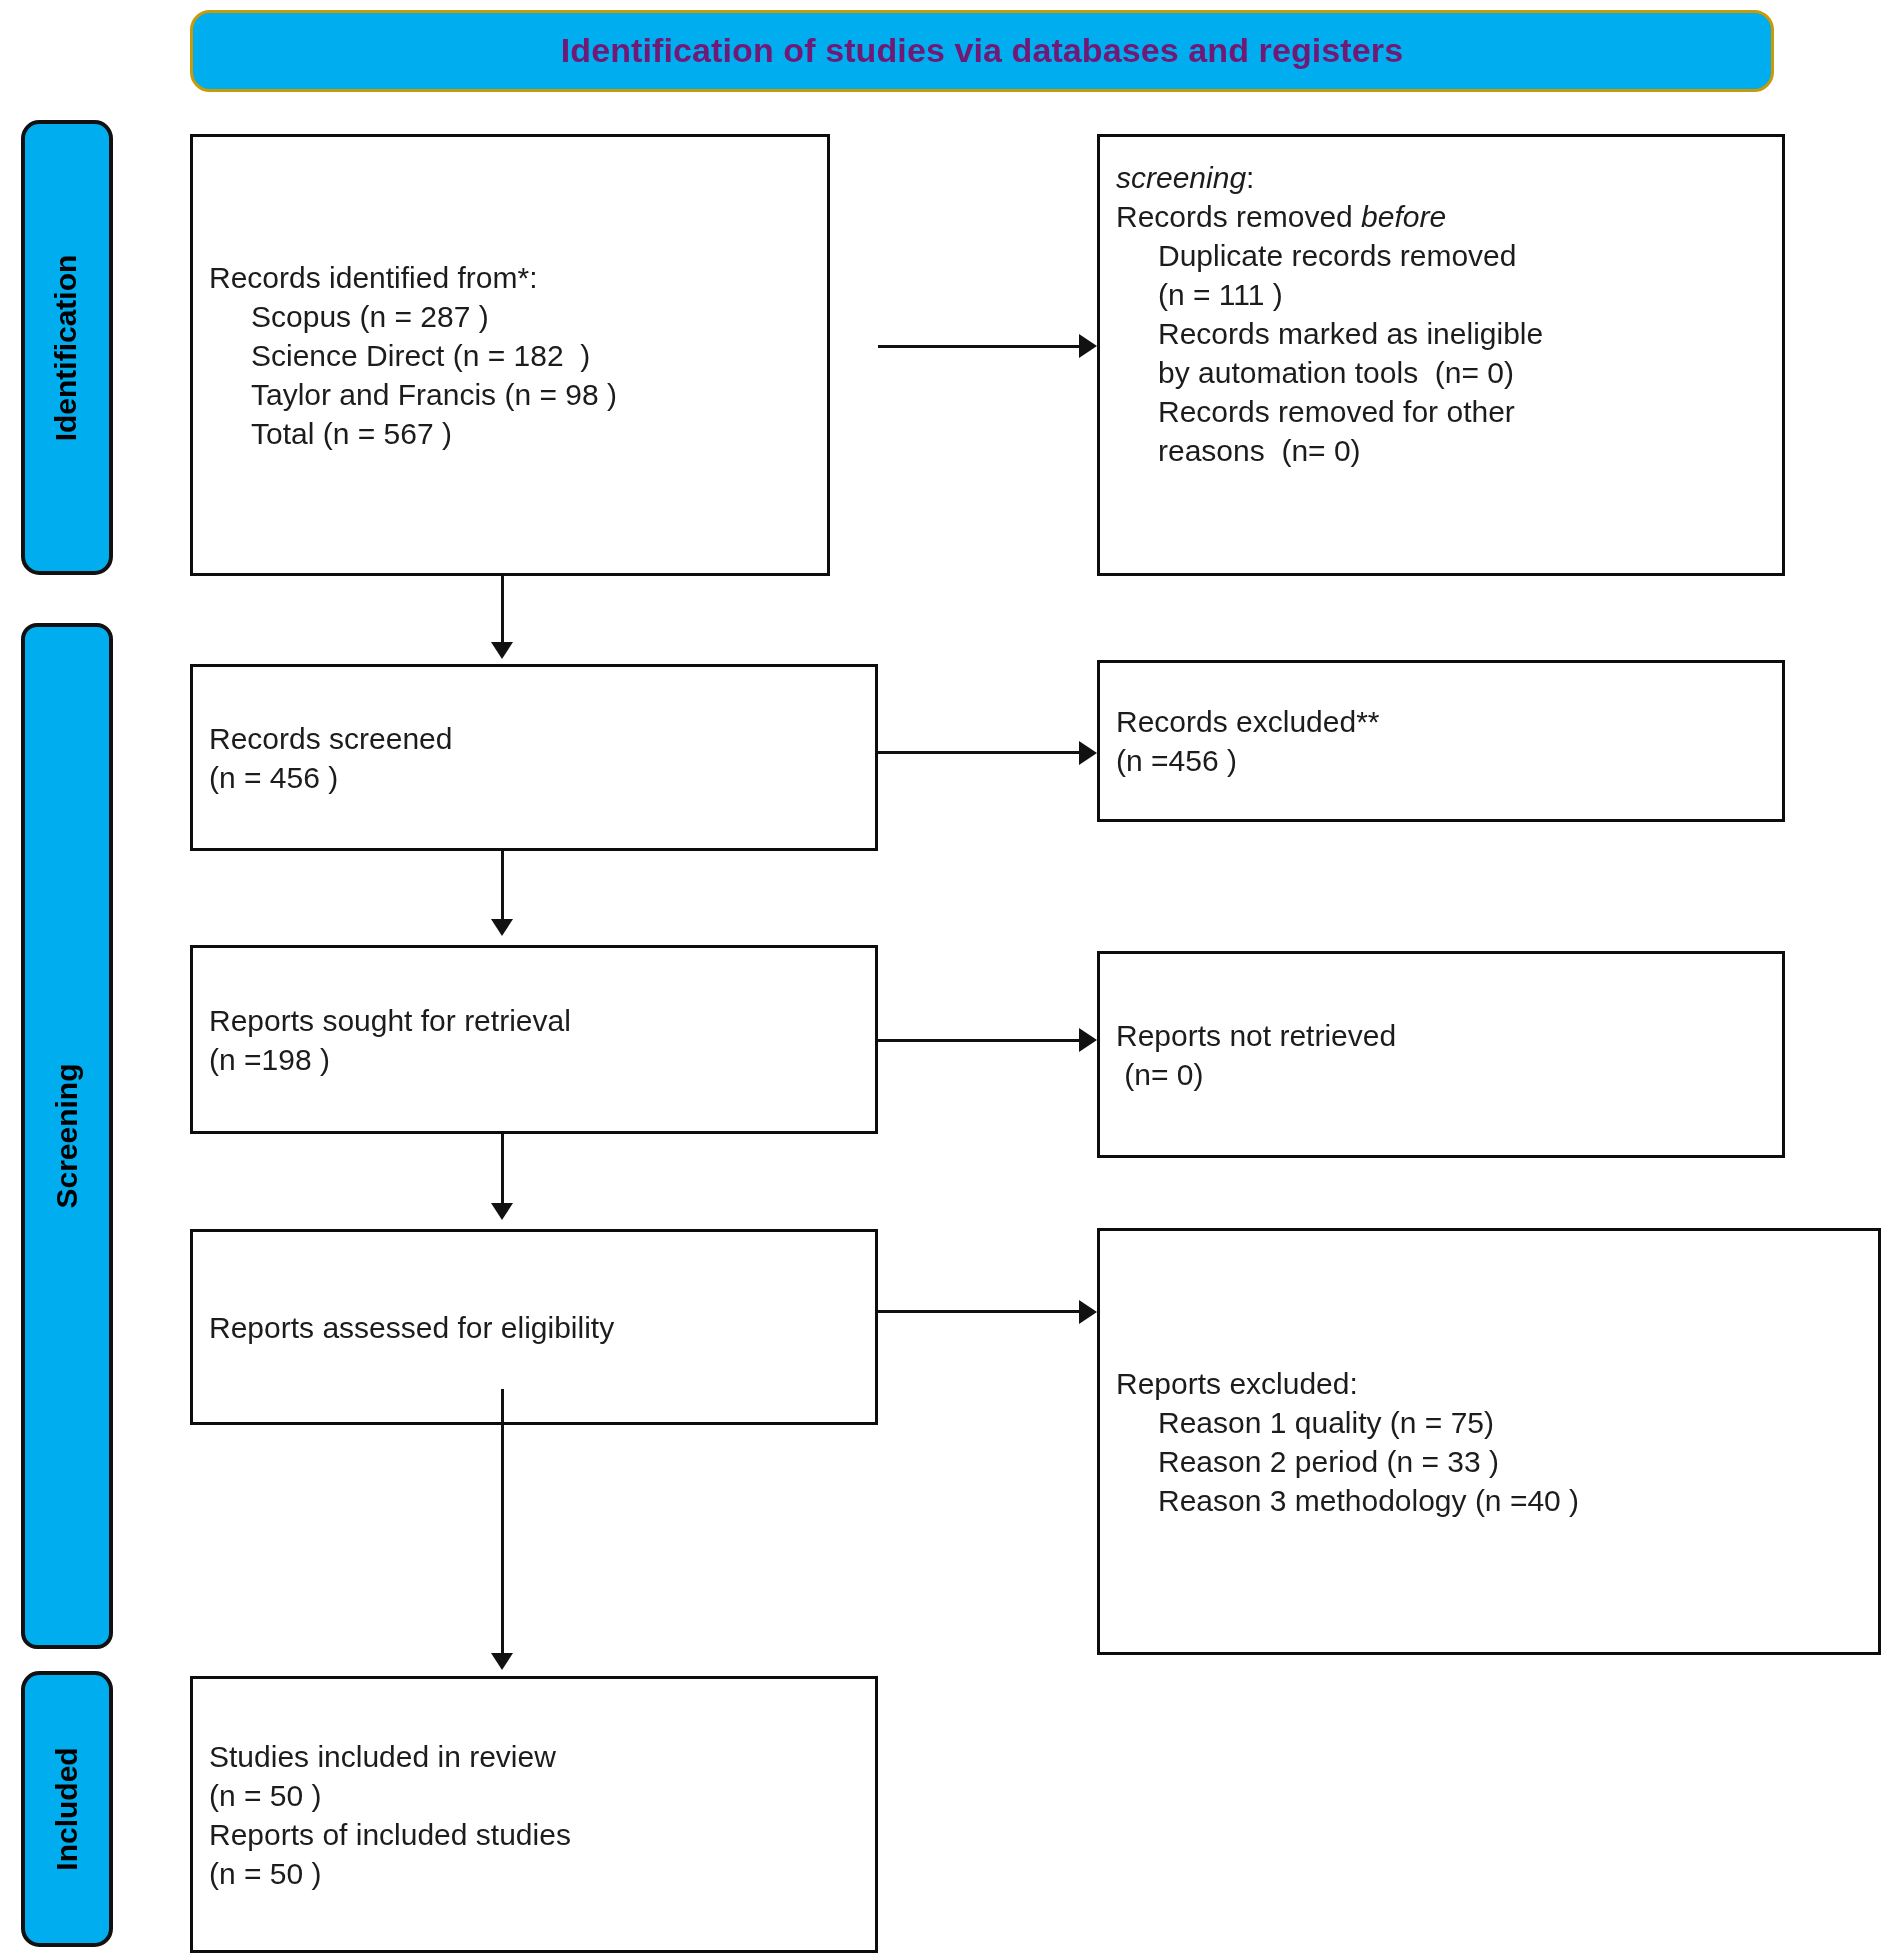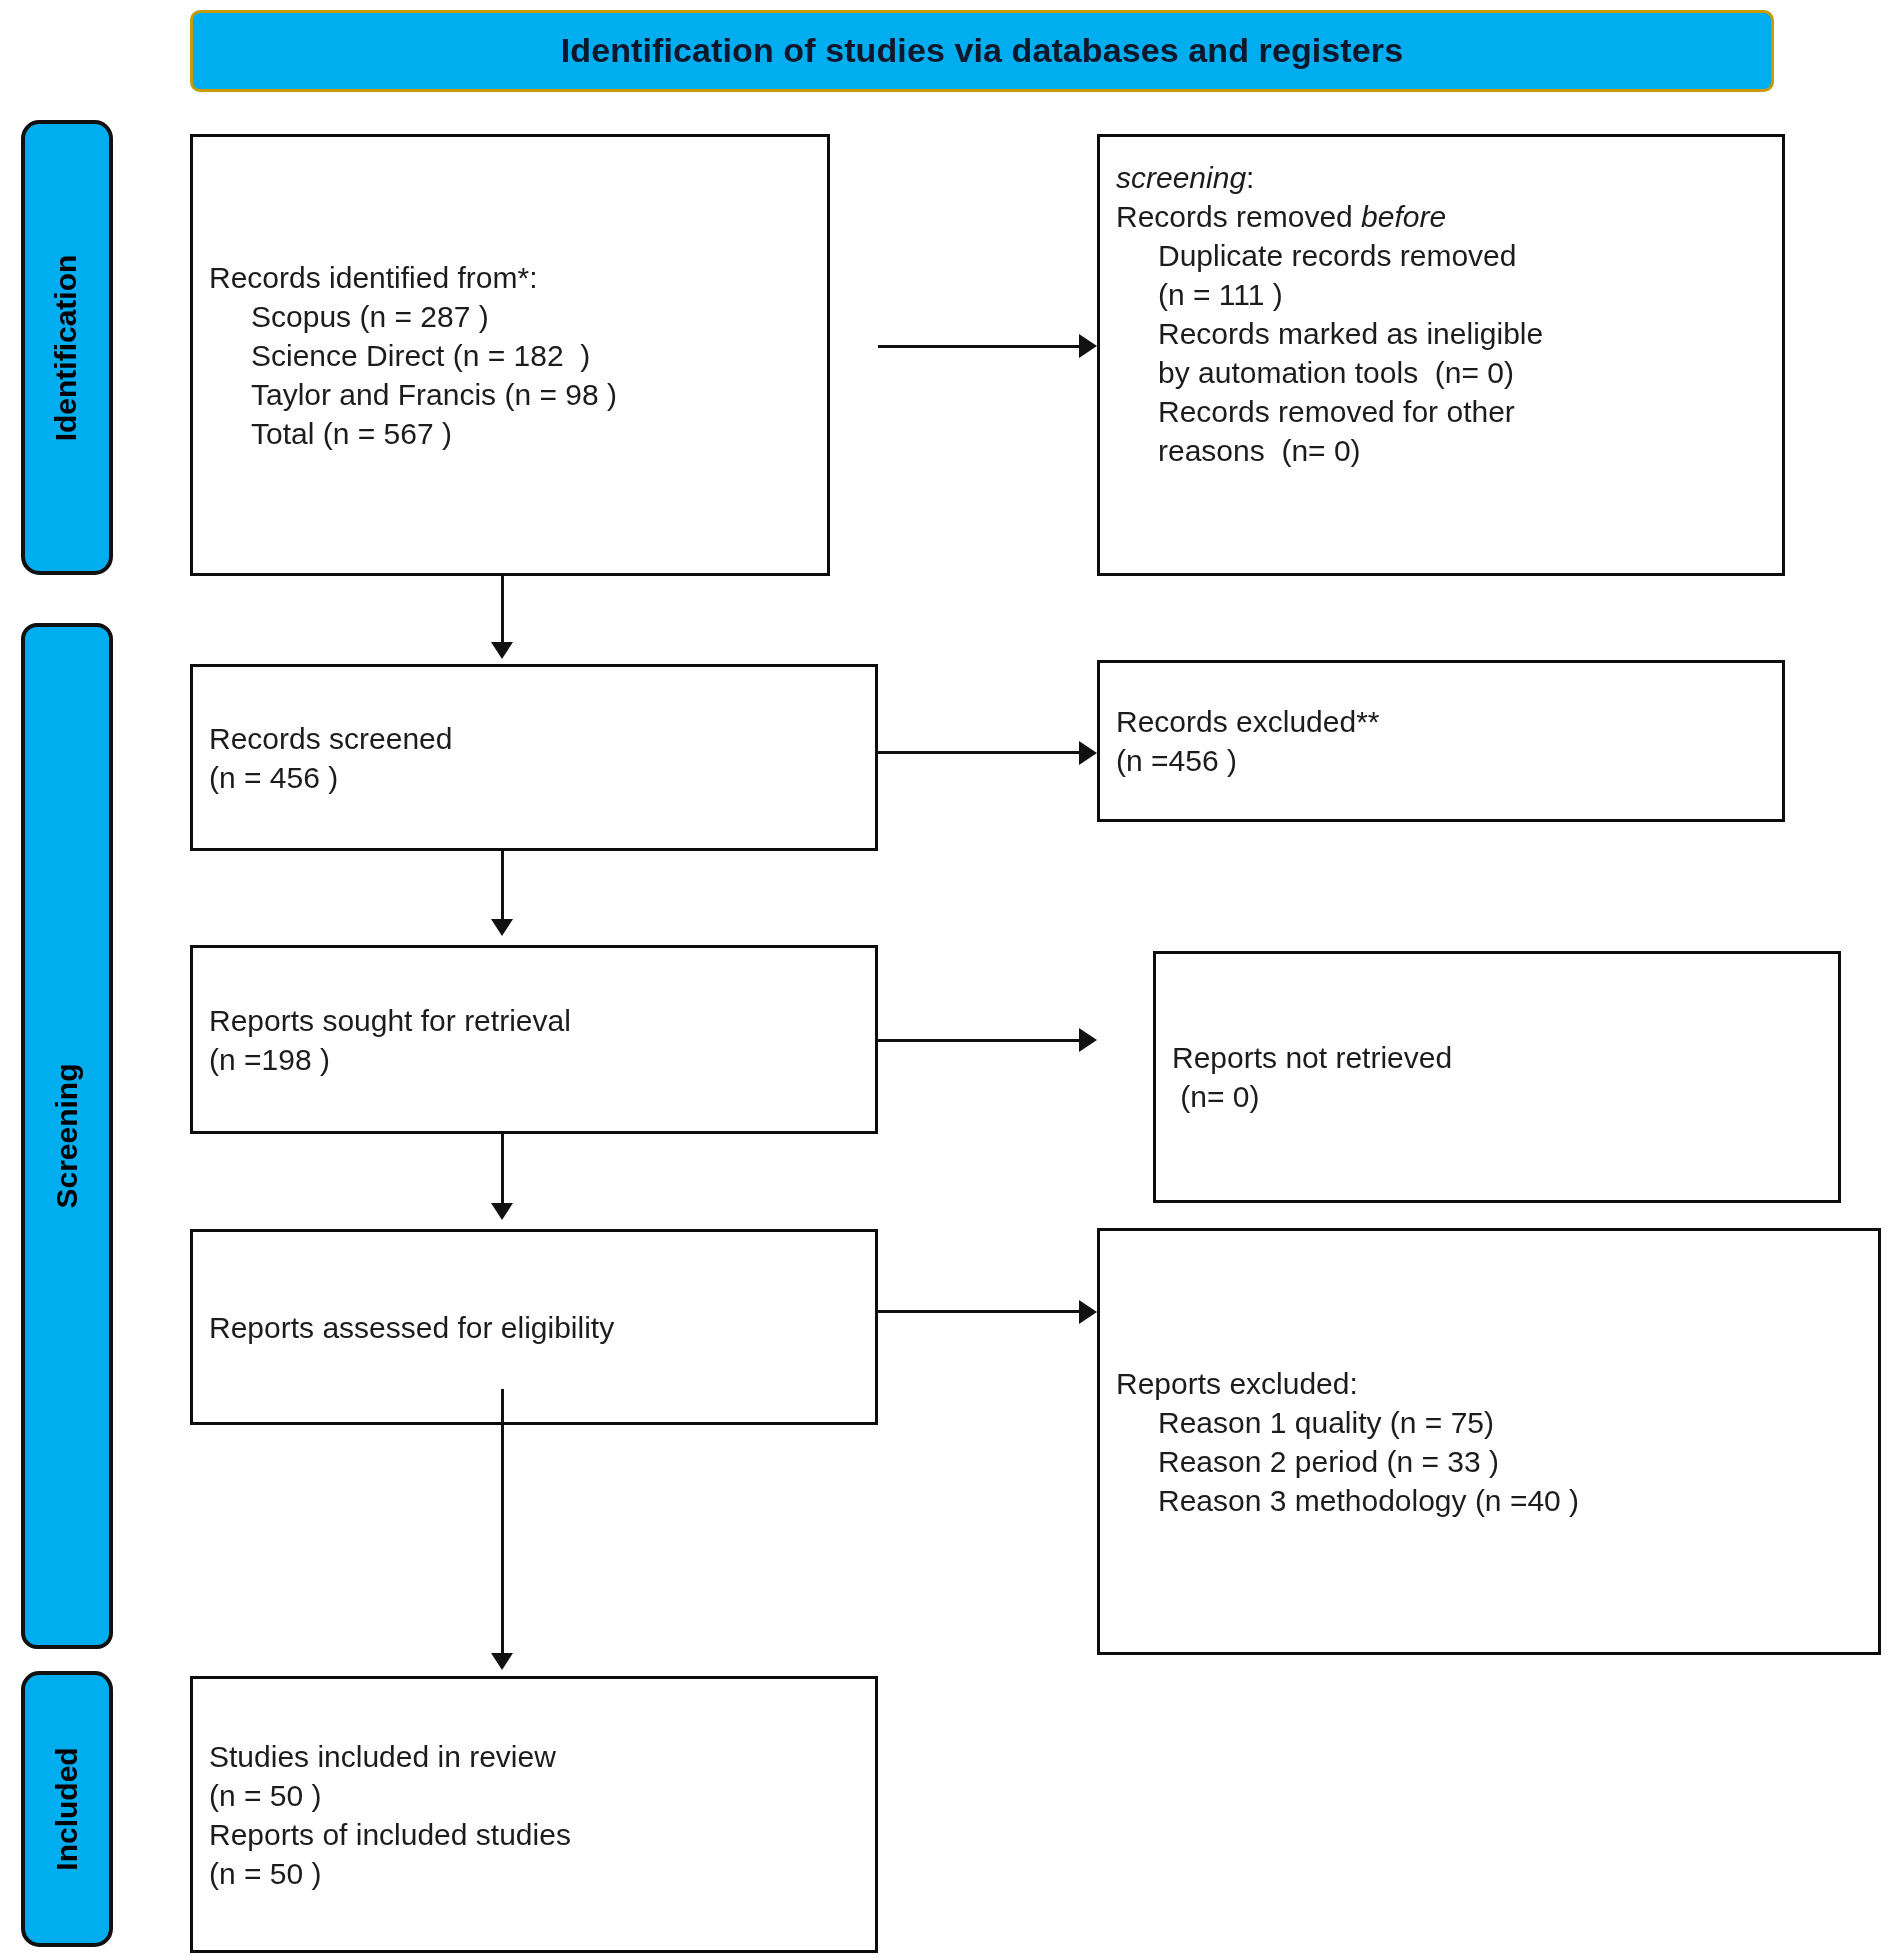--- a/index.html
+++ b/index.html
@@ -9,24 +9,24 @@
     background:#ffffff;
     font-family:"Liberation Sans","DejaVu Sans",sans-serif;
     overflow:hidden;
   }
 
   
   .banner{
     position:absolute;
     background:#00AEEF;
     border:3.8px solid #C99A07;
-    border-radius:10px;
+    border-radius:20px;
     box-sizing:border-box;
     display:flex;align-items:center;justify-content:center;
-    color:#0f172a;
+    color:#701a75;
     font-weight:bold;
     letter-spacing:0.1px;
   }
 
   
   .sidetab{
     position:absolute;
     background:#00AEEF;
     border:4.9px solid #111111;
     border-radius:18.4px;
@@ -140,21 +140,21 @@
   <div class="arrow-right" style="left:1079px;top:741px;"></div>
 
   <div class="vline" style="left:501px;top:851px;height:70px;"></div>
   <div class="arrow-down" style="left:491px;top:919px;"></div>
 
   <div class="box" style="left:190px;top:945px;width:688px;height:189px;">
     <p>Reports sought for retrieval</p>
     <p>(n =198 )</p>
   </div>
 
-  <div class="box" style="left:1153px;top:951px;width:688px;height:252px;">
+  <div class="box" style="left:1097px;top:951px;width:688px;height:207px;">
     <p>Reports not retrieved</p>
     <p> (n= 0)</p>
   </div>
 
   <div class="hline" style="left:878px;top:1039px;width:201px;"></div>
   <div class="arrow-right" style="left:1079px;top:1028px;"></div>
 
   <div class="vline" style="left:501px;top:1134px;height:71px;"></div>
   <div class="arrow-down" style="left:491px;top:1203px;"></div>
 

